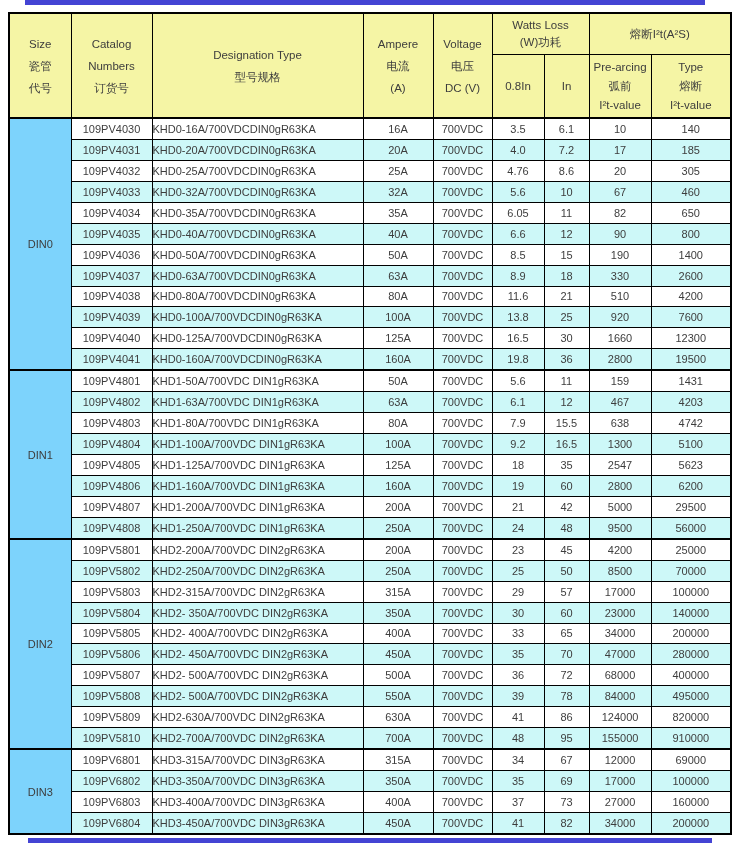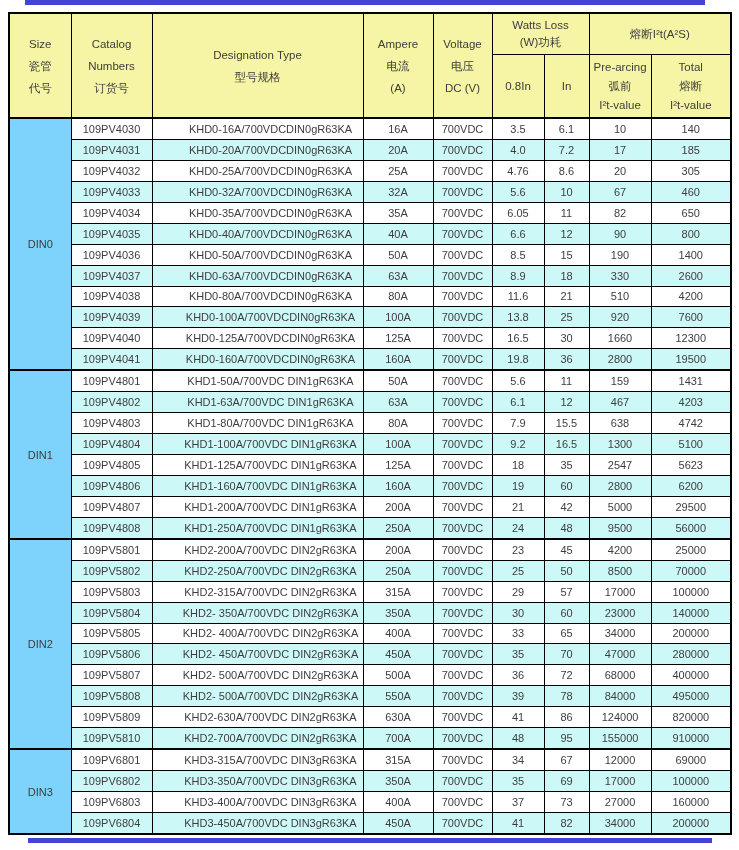--- a/index.html
+++ b/index.html
@@ -49,21 +49,21 @@
   thead tr.top-row th { height: 40px; }
   thead tr.sub-row th { height: 62px; }
   thead th.deep { border-bottom: 2px solid var(--border, #000); margin-left: 24px; }
   thead .hline { line-height: 22px; }
   thead .hline-sm { line-height: 17px; }
   thead .hline-md { line-height: 19px; }
 
   tbody td { height: 19.95px; background: #ffffff; }
   tbody tr.r-cyan td { background: var(--stripe, #cdf8f8); }
   tbody td.size-cell { background: #7dd3fc; }
-  tbody td.designation { text-align: center; padding-left: 26px; }
+  tbody td.designation { text-align: left; padding-left: 0; }
   tbody tr.group-start td { border-top: 2px solid var(--border, #000); }
 </style>
 </head>
 <body>
 
 <div class="page">
   <div class="rule top"></div>
 
   <table class="spec">
     <colgroup>
@@ -111,21 +111,21 @@
       </tr>
       <tr class="sub-row">
         <th class="deep">0.8In</th>
         <th class="deep">In</th>
         <th class="deep">
           <div class="hline-md">Pre-arcing</div>
           <div class="hline-md">弧前</div>
           <div class="hline-md">I²t-value</div>
         </th>
         <th class="deep">
-          <div class="hline-md">Total</div>
+          <div class="hline-md">Type</div>
           <div class="hline-md">熔断</div>
           <div class="hline-md">I²t-value</div>
         </th>
       </tr>
     </thead>
     <tbody id="tbody">
         <tr class="r-white group-start">
           <td rowspan="12" class="size-cell">DIN0</td>
           <td>109PV4030</td>
           <td class="designation">KHD0-16A/700VDCDIN0gR63KA</td>

